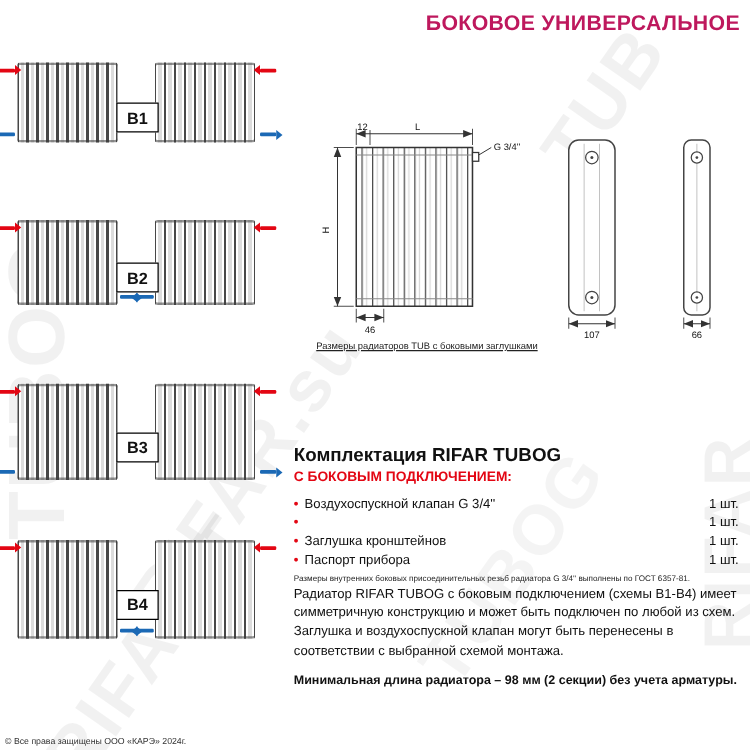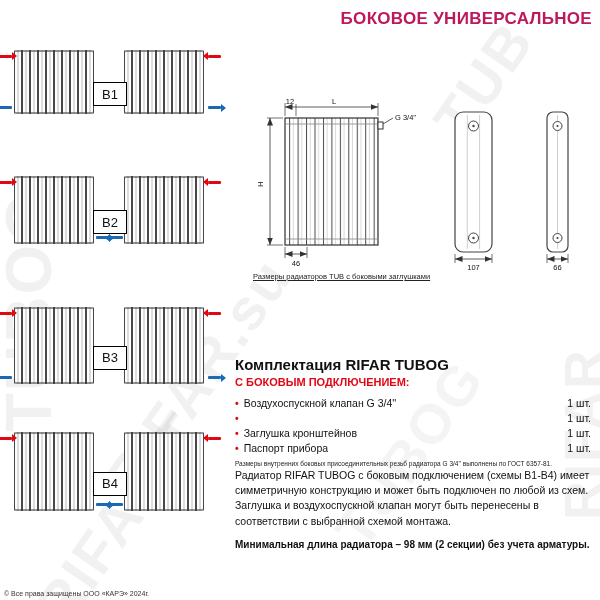--- a/index.html
+++ b/index.html
@@ -16,21 +16,21 @@
          font-weight:800;font-size:17px;line-height:1.25;color:#be185d;letter-spacing:.3px;}
   
   .schemes{position:absolute;left:0;top:0;width:232px;height:600px;z-index:1;}
   .scheme-row{position:absolute;left:0;width:230px;}
   .radiator{position:absolute;top:0;bottom:0;width:80px;border-radius:2px;
     background:repeating-linear-gradient(90deg,#474747 0 1px,#fff 1px 2.6px,#dcdcdc 2.6px 5.4px,#fff 5.4px 7px,#474747 7px 8px);
     box-shadow:inset 0 2px 0 rgba(60,60,60,.55), inset 0 -2px 0 rgba(60,60,60,.55);}
   .rad-left{left:14px;} .rad-right{left:124px;}
   .scheme-label-box{position:absolute;left:93px;top:50%;width:32px;height:22px;
     border:1.4px solid #000;background:#fff;display:flex;align-items:center;justify-content:center;
-    font-weight:400;font-size:13px;z-index:3;}
+    font-weight:700;font-size:13px;z-index:3;}
   .arr{position:absolute;width:13px;height:2.6px;background:currentColor;border-radius:1px;z-index:2;}
   .arr::after{content:"";position:absolute;top:50%;transform:translateY(-50%);width:0;height:0;
     border-top:4.2px solid transparent;border-bottom:4.2px solid transparent;}
   .head-right::after{left:100%;border-left:5.5px solid currentColor;}
   .head-left::after{right:100%;border-right:5.5px solid currentColor;}
   .red{color:#e30613;} .blue{color:#1b69b5;}
   
   .techdraw{position:absolute;left:230px;top:95px;width:370px;height:200px;z-index:1;}
   .techdraw text{font-family:"Liberation Sans","DejaVu Sans",sans-serif;font-size:7.5px;fill:#111;}
   .caption{position:absolute;left:253px;top:272px;width:230px;font-size:7.5px;color:#222;z-index:1;text-decoration:underline;}

